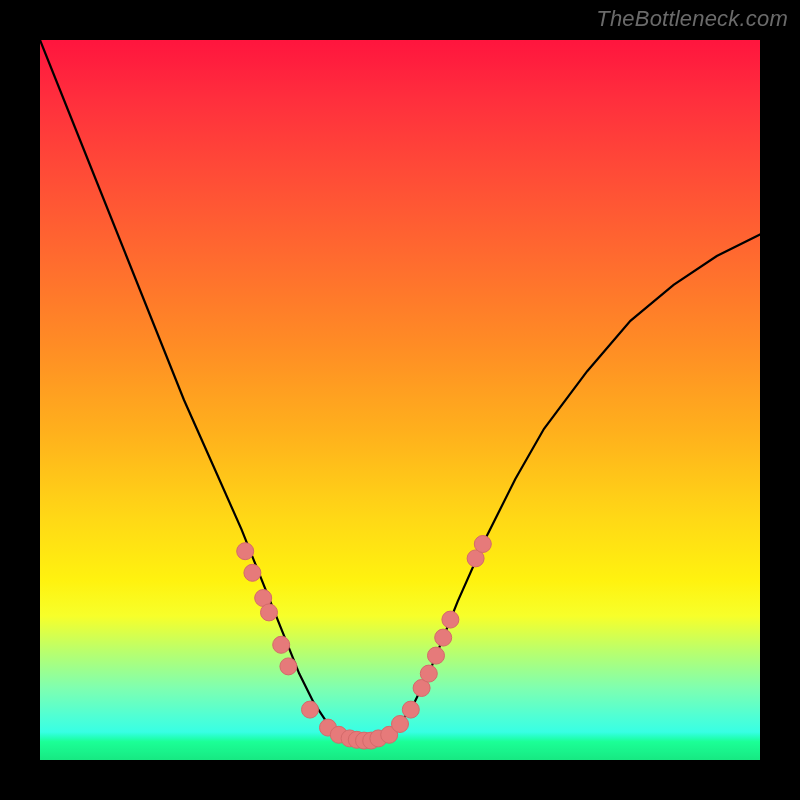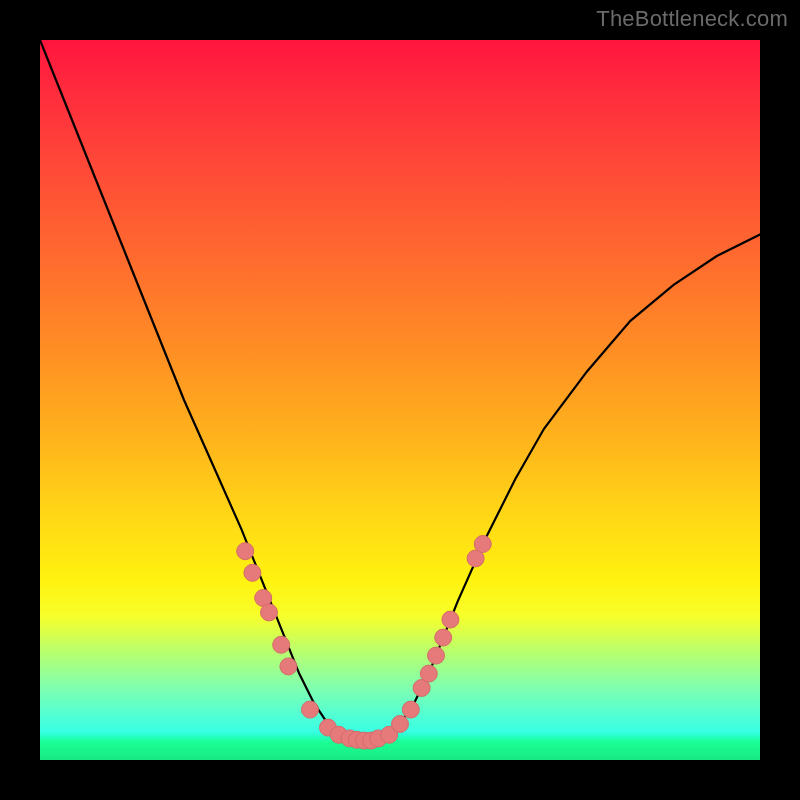--- a/index.html
+++ b/index.html
@@ -9,20 +9,21 @@
     height: 800px;
     overflow: hidden;
     background: #000;
     font-family: Arial, Helvetica, sans-serif;
   }
   .frame {
     position: relative;
     width: 800px;
     height: 800px;
     background: #000;
+    font-style: italic;
   }
   .plot-area {
     position: absolute;
     left: 40px;
     top: 40px;
     width: 720px;
     height: 720px;
     background: linear-gradient(to bottom,
       #ff153e 0%,
       #ff2e3d 8%,

